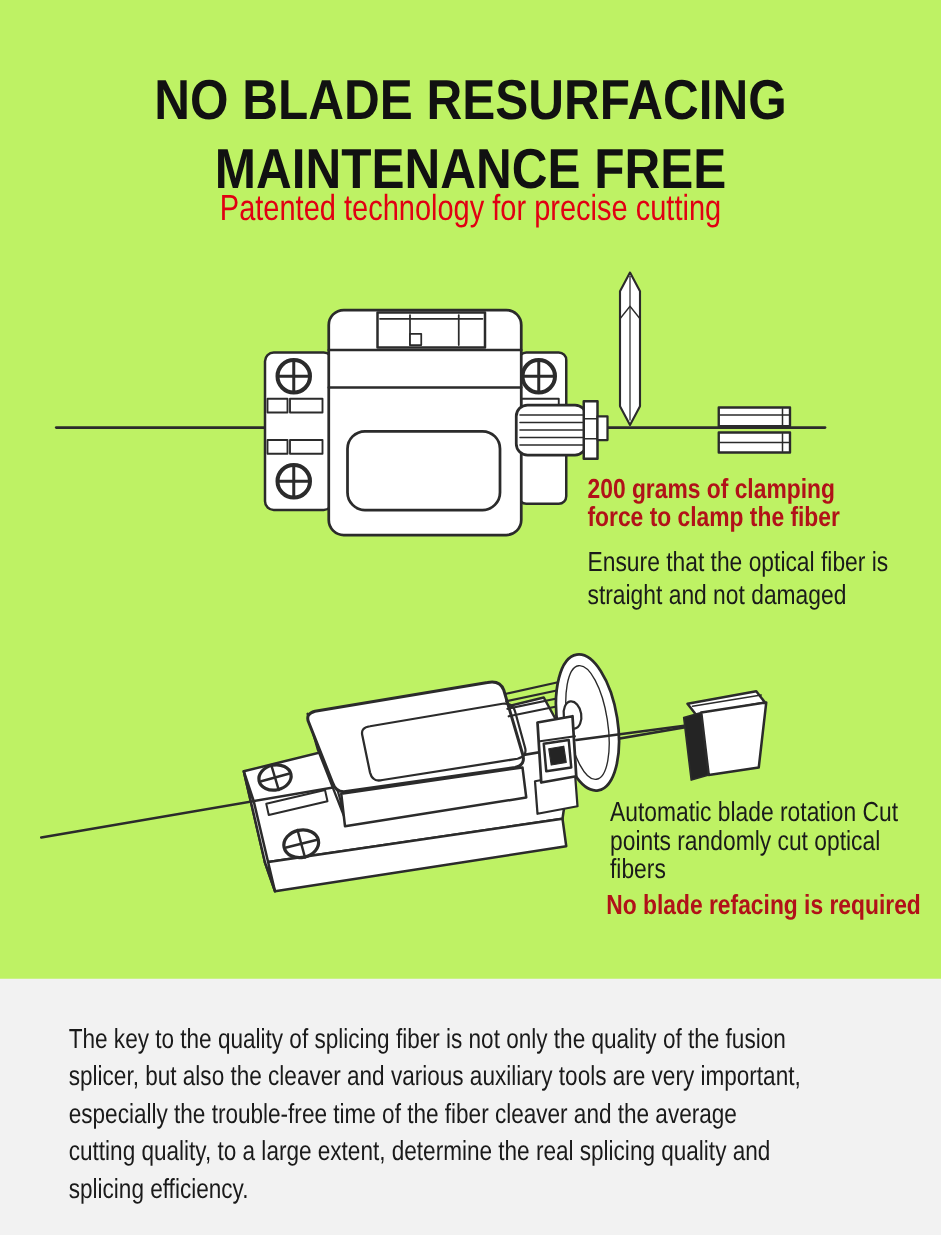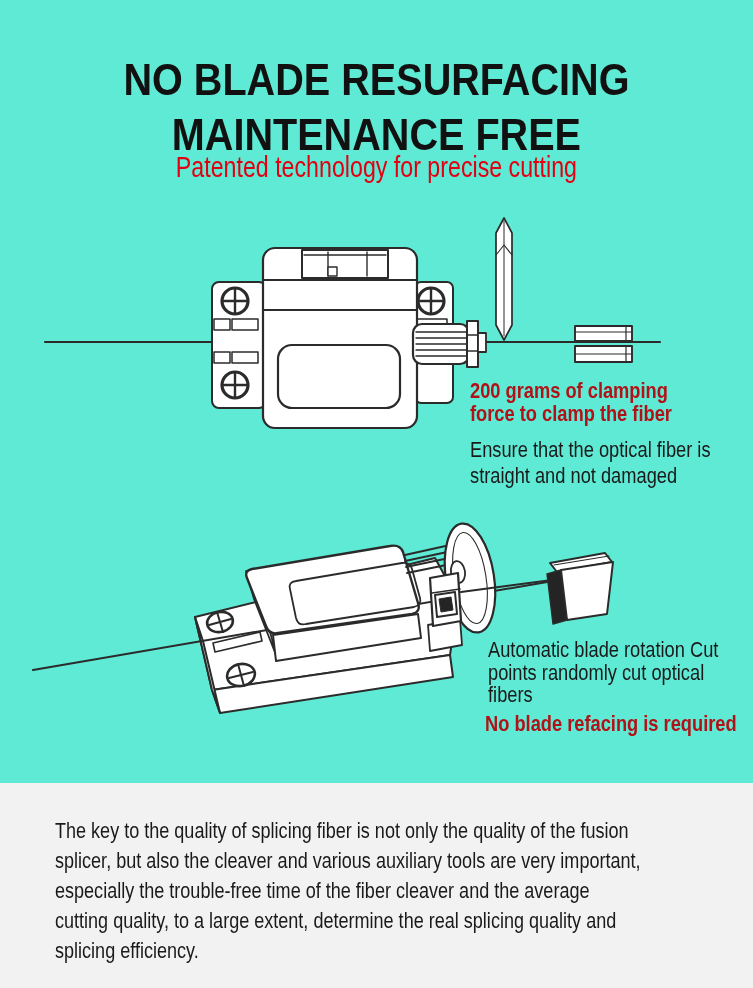--- a/index.html
+++ b/index.html
@@ -1,17 +1,17 @@
 <!DOCTYPE html>
 <html><head>
 <meta charset="utf-8">
 <style>
   html,body{margin:0;padding:0;background:#ffffff;}
   .page{
-    position:relative;width:753px;height:988px;background:#5eead4;overflow:hidden;
+    position:relative;width:753px;height:988px;background:#bef264;overflow:hidden;
     font-family:"Liberation Sans","DejaVu Sans",sans-serif;color:#1a1a1a;
   }
   .abs{position:absolute;}
   .title-wrap{
     top:52px;left:0;width:753px;text-align:center;
     font-weight:bold;font-size:45px;line-height:55px;letter-spacing:0px;color:#111111;
     transform:scaleX(0.88);transform-origin:376px 0;
   }
   .subtitle{
     top:150px;left:0;width:753px;text-align:center;

